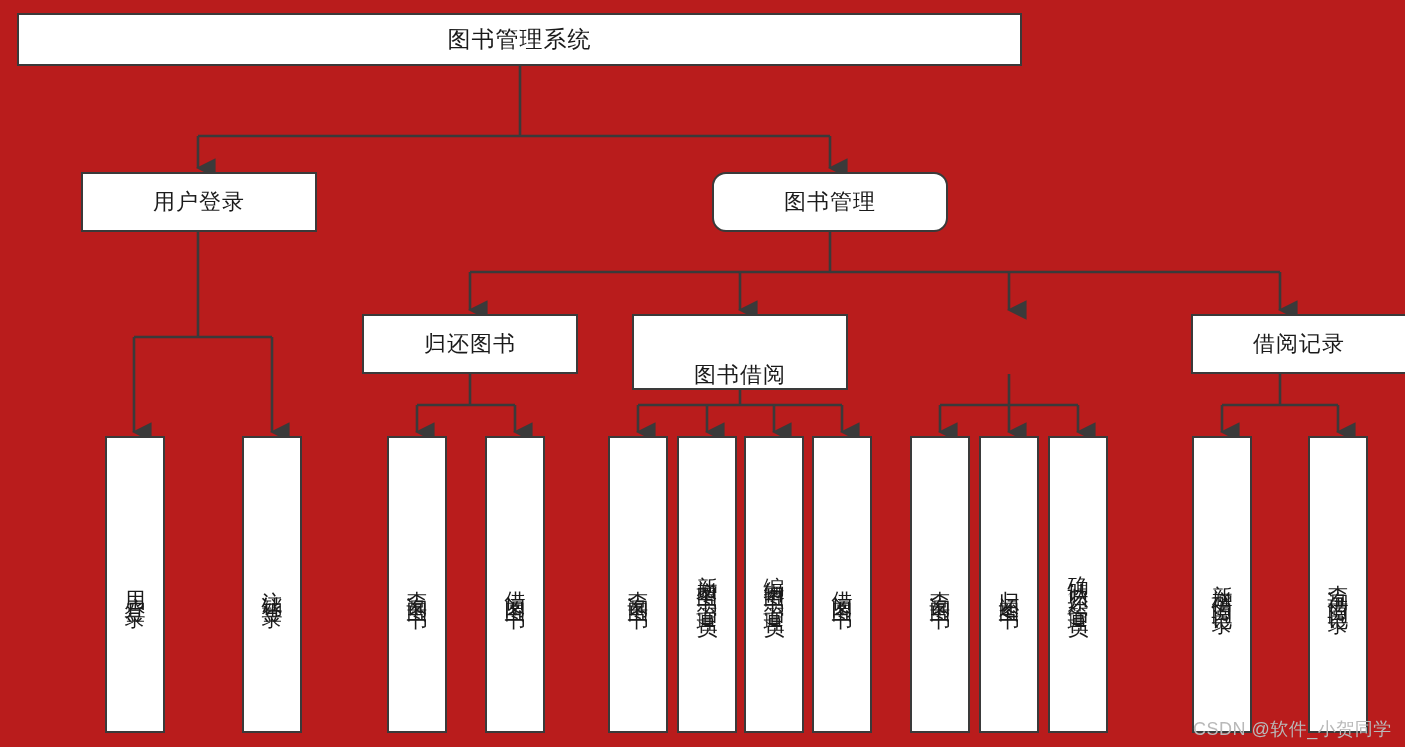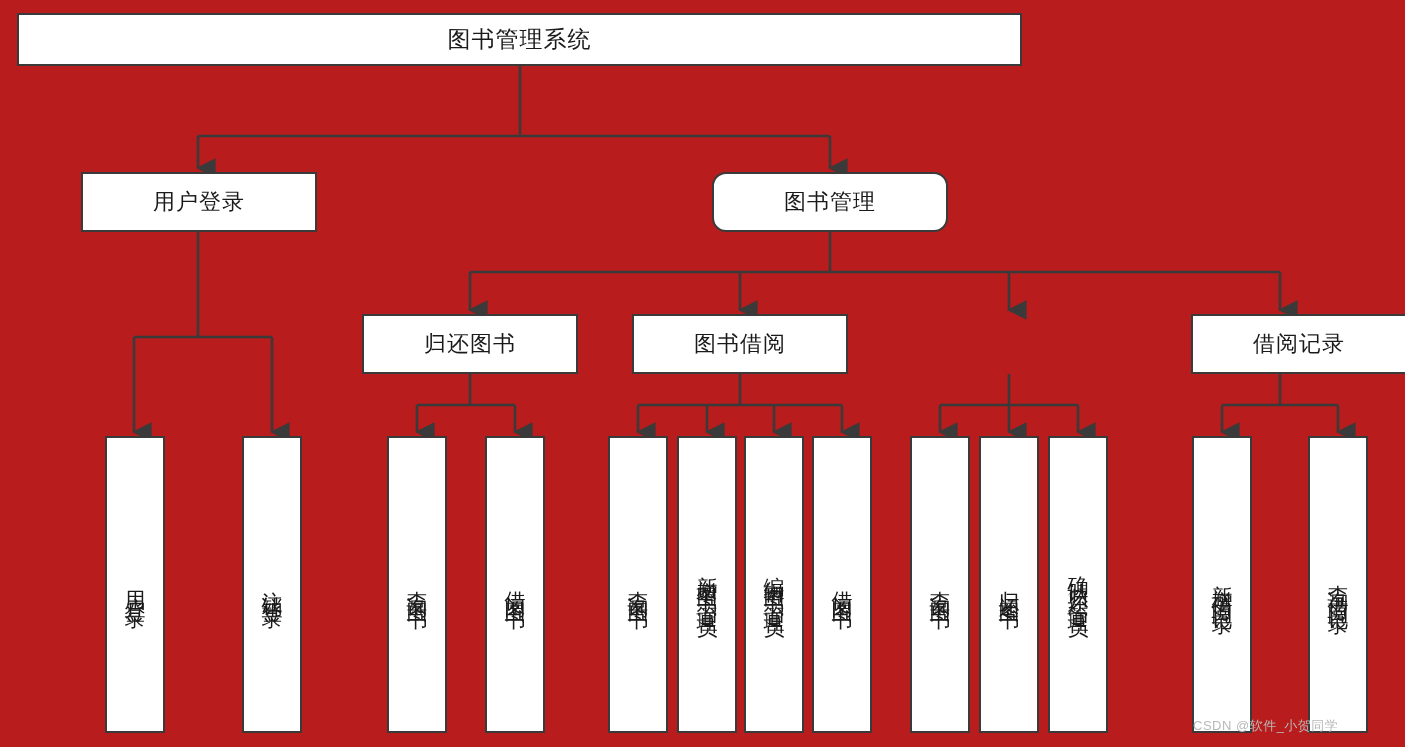--- a/index.html
+++ b/index.html
@@ -48,21 +48,21 @@
     font-size: 21px;
     letter-spacing: 6px;
     line-height: 1.05;
     text-align: center;
     white-space: nowrap;
     padding-top: 2px;
   }
   .node-root .node-h { font-size: 23px; }
   .watermark {
     position: absolute;
-    font-size: 13px;
+    font-size: 18px;
     color: #b9b9b9;
     letter-spacing: 0.5px;
     white-space: nowrap;
     user-select: none;
   }
 </style>
 </head>
 <body>
 
 <div id="canvas">
@@ -124,21 +124,21 @@
   <div class="node" style="left:81px; top:172px; width:236px; height:60px;">
     <span class="node-h">用户登录</span>
   </div>
   <div class="node" style="left:712px; top:172px; width:236px; height:60px;border-radius:14px;">
     <span class="node-h">图书管理</span>
   </div>
 
   <div class="node" style="left:362px; top:314px; width:216px; height:60px;">
     <span class="node-h">归还图书</span>
   </div>
-  <div class="node" style="left:632px; top:314px; width:216px; height:60px;">
+  <div class="node" style="left:632px; top:314px; width:216px; height:76px;align-items:flex-end;">
     <span class="node-h">图书借阅</span>
   </div>
   <div class="node" style="left:1172px; top:314px; width:216px; height:60px;margin-left:19px;">
     <span class="node-h">借阅记录</span>
   </div>
 
   <div class="node" style="left:105px; top:436px; width:60px; height:297px;">
     <span class="node-v">用户登录</span>
   </div>
   <div class="node" style="left:242px; top:436px; width:60px; height:297px;">

